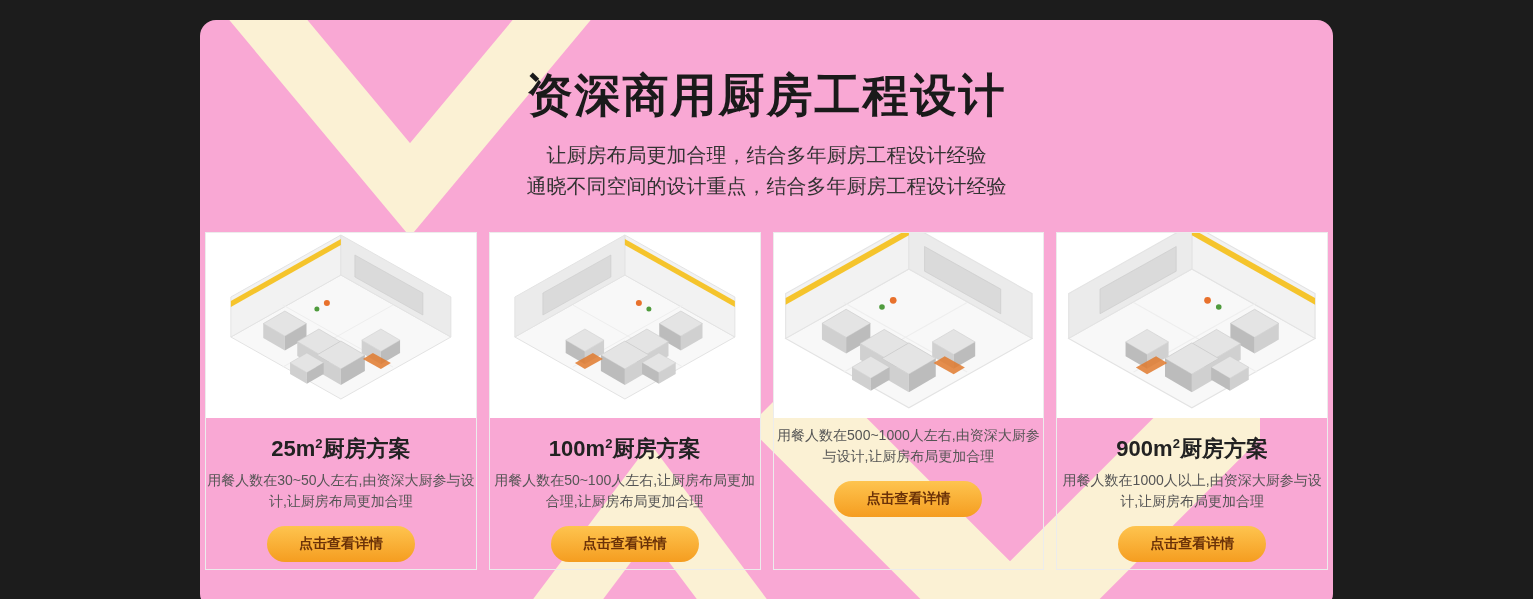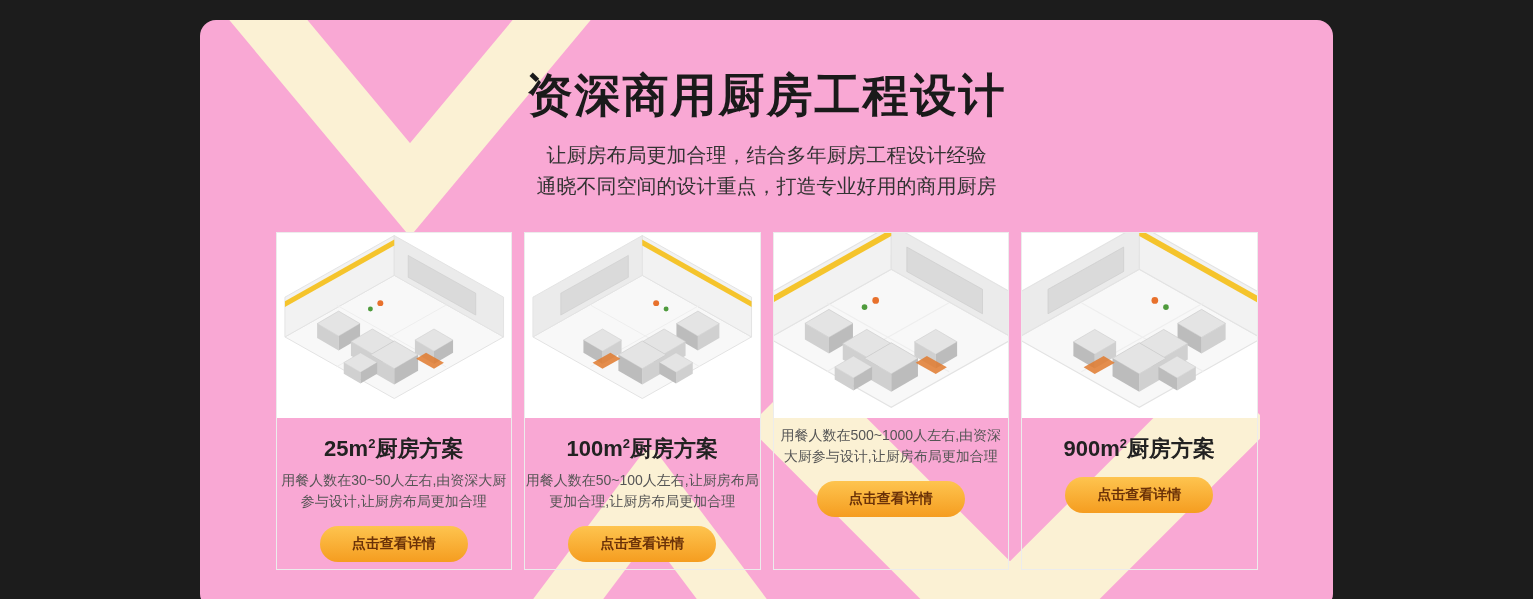--- a/index.html
+++ b/index.html
@@ -23,21 +23,21 @@
 
   .page-title {
     text-align: center; font-size: 46px; font-weight: 800; color: #1a1a1a;
     letter-spacing: 2px; line-height: 58px; margin-bottom: 16px;
   }
   .sub {
     text-align: center; font-size: 20px; line-height: 31px; color: #333;
   }
 
   .cards {
-    width: 982px; margin: 30px auto 0; display: flex; gap: 12px;
+    width: 1123px; margin: 30px auto 0; display: flex; gap: 12px;
   }
   .card {
     flex: 1; height: 338px; border: 1px solid #ececec; background: transparent;
     display: flex; flex-direction: column; align-items: center;
   }
   .render {
     width: 100%; height: 185px; overflow: hidden; background: #ffffff;
   }
   .render svg { width: 100%; height: 100%; display: block; }
   .card:nth-child(2) .render svg { transform: scaleX(-1); }
@@ -100,21 +100,21 @@
     <svg class="deco deco-b" viewBox="0 0 240 170">
       <polyline points="0,200 120,40 240,200" stroke-width="56"></polyline>
     </svg>
     <svg class="deco deco-c" viewBox="0 0 500 225">
       <polyline points="20,0 250,230 480,0" stroke-width="90"></polyline>
     </svg>
 
     <div class="panel-inner">
       <h1 class="page-title">资深商用厨房工程设计</h1>
       <p class="sub">让厨房布局更加合理，结合多年厨房工程设计经验</p>
-      <p class="sub">通晓不同空间的设计重点，打造专业好用的商用厨房</p>
+      <p class="sub">通晓不同空间的设计重点，结合多年厨房工程设计经验</p>
 
       <div class="cards">
 
         <div class="card">
           <div class="render">
             <svg viewBox="0 0 236 185">
                 <use href="#kitchen"></use>
               </svg>
           </div>
           <h2 class="card-title"><span>25m</span><sup>2</sup><span>厨房方案</span></h2>
@@ -143,19 +143,20 @@
           <button class="detail-btn">点击查看详情</button>
         </div>
 
         <div class="card">
           <div class="render">
             <svg viewBox="0 0 236 185">
                 <use href="#kitchen"></use>
               </svg>
           </div>
           <h2 class="card-title"><span>900m</span><sup>2</sup><span>厨房方案</span></h2>
+          <p class="card-desc">用餐人数在1000人以上,由资深大厨参与设计,让厨房布局更加合理</p>
           <button class="detail-btn">点击查看详情</button>
         </div>
 
       </div>
     </div>
   </div>
 </div>
 
 </body></html>

